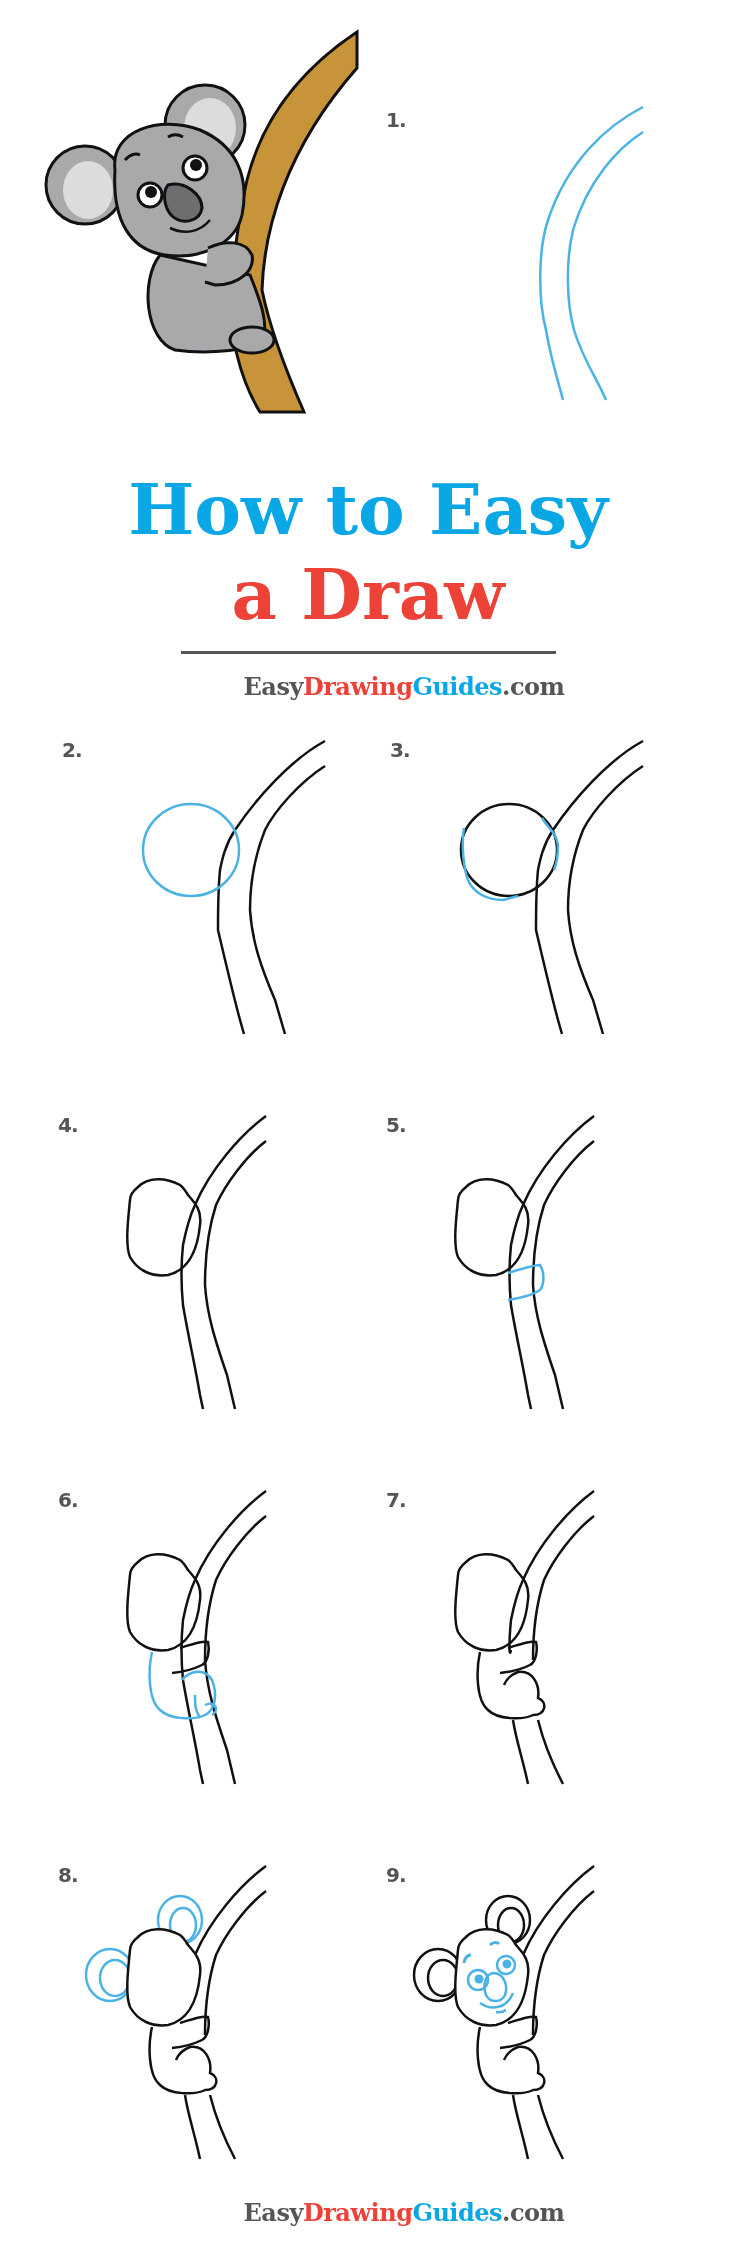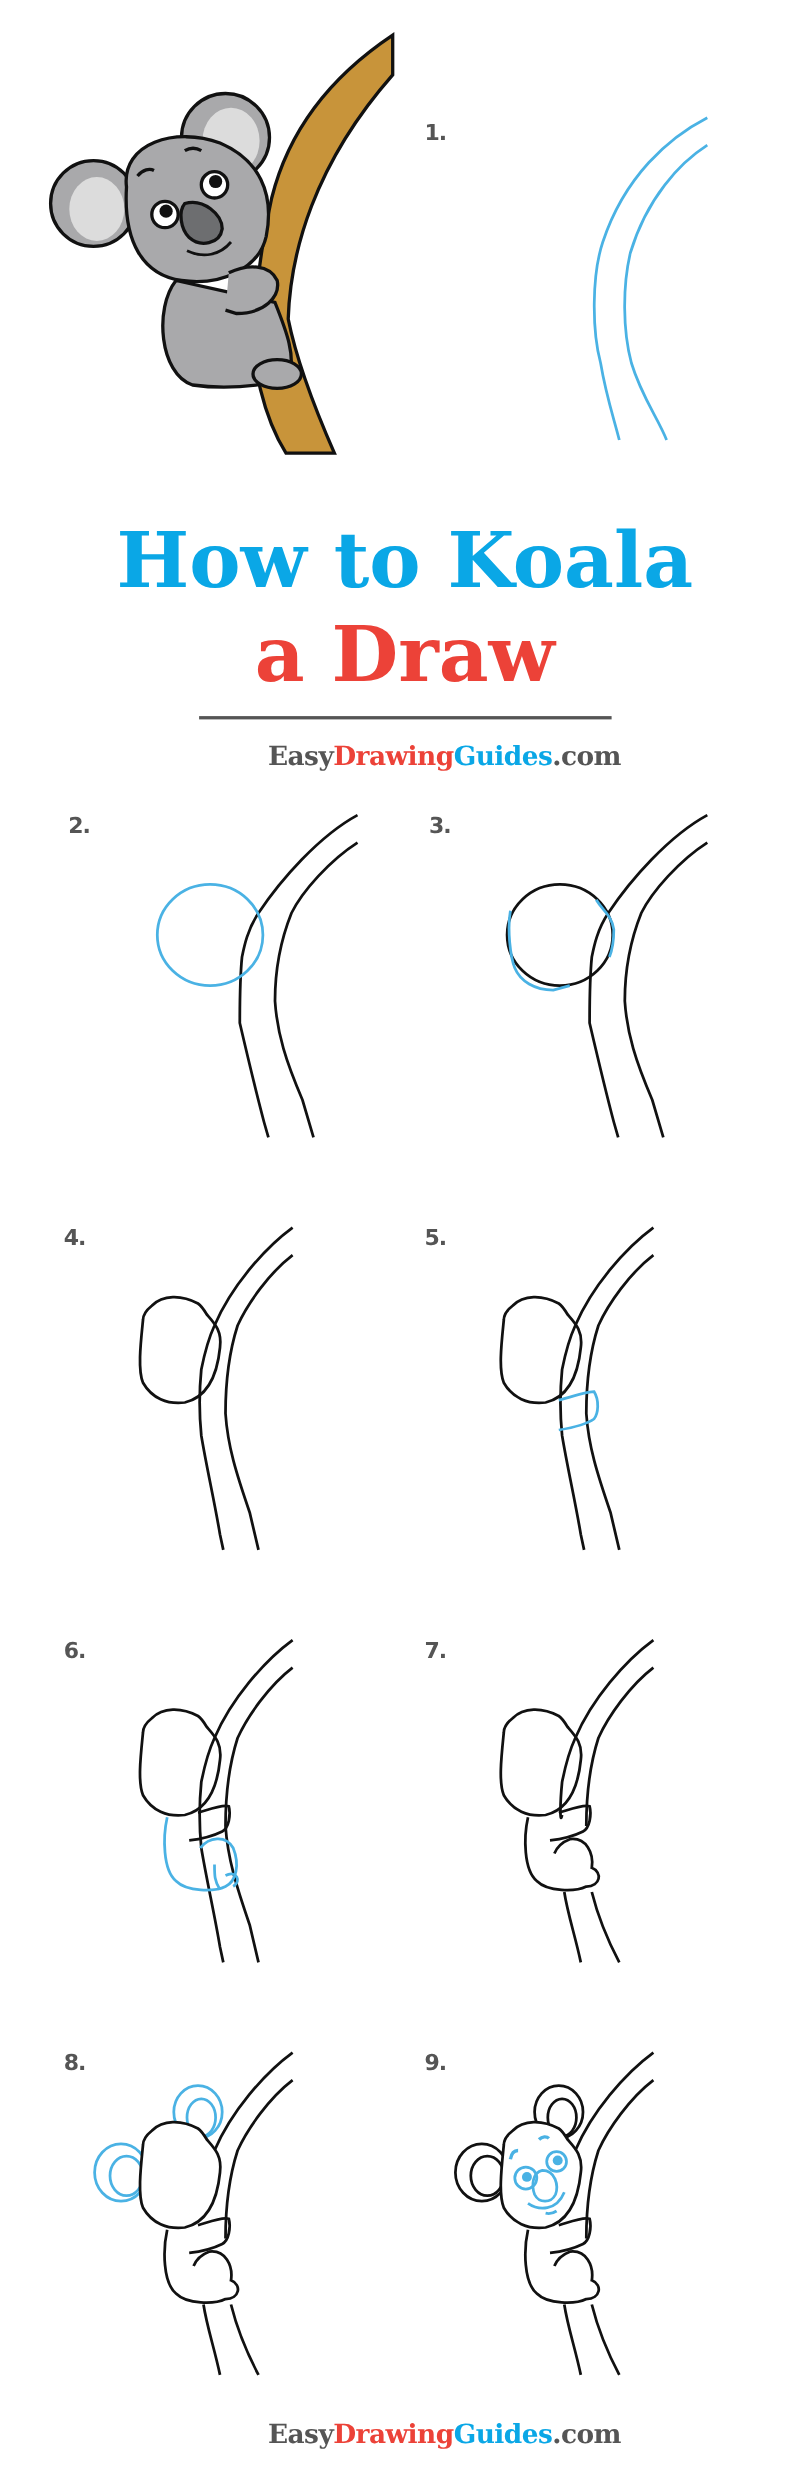--- a/index.html
+++ b/index.html
@@ -56,21 +56,21 @@
 </div>
 
 <div class="abs" style="left:368px;top:80px;width:300px;height:340px;">
   <div class="step-num" style="left:18px;top:28px;">1.</div>
   <svg width="300" height="340">
     <path d="M275,27 C240,45 200,80 180,140 C170,170 170,220 178,250 C183,280 190,300 195,320" fill="none" stroke="#4ab2e4" stroke-width="2.5"></path>
     <path d="M275,52 C250,68 220,100 205,150 C198,180 198,220 206,250 C215,280 230,300 238,320" fill="none" stroke="#4ab2e4" stroke-width="2.5"></path>
   </svg>
 </div>
 
-<div class="title title-1" style="color:#0aa7e6;">How to Koala</div>
+<div class="title title-1" style="color:#0aa7e6;">How to Easy</div>
 <div class="title title-2" style="color:#ec4238;">a Draw</div>
 <div class="divider"></div>
 <div class="brand" style="top:672px;">
   <span style="color:#555555;">Easy</span><span style="color:#ec4238;">Drawing</span><span style="color:#0aa7e6;">Guides</span><span style="color:#555555;">.com</span>
 </div>
 
 <div class="abs" style="left:40px;top:720px;width:330px;height:330px;">
   <div class="step-num" style="left:22px;top:18px;">2.</div>
   <svg width="330" height="330">
     <path d="M285,21 C250,40 215,80 195,110 C185,125 182,140 180,150 C178,170 178,190 178,210 C185,240 192,270 200,300 L204,314" fill="none" stroke="#111" stroke-width="2.5"></path>

